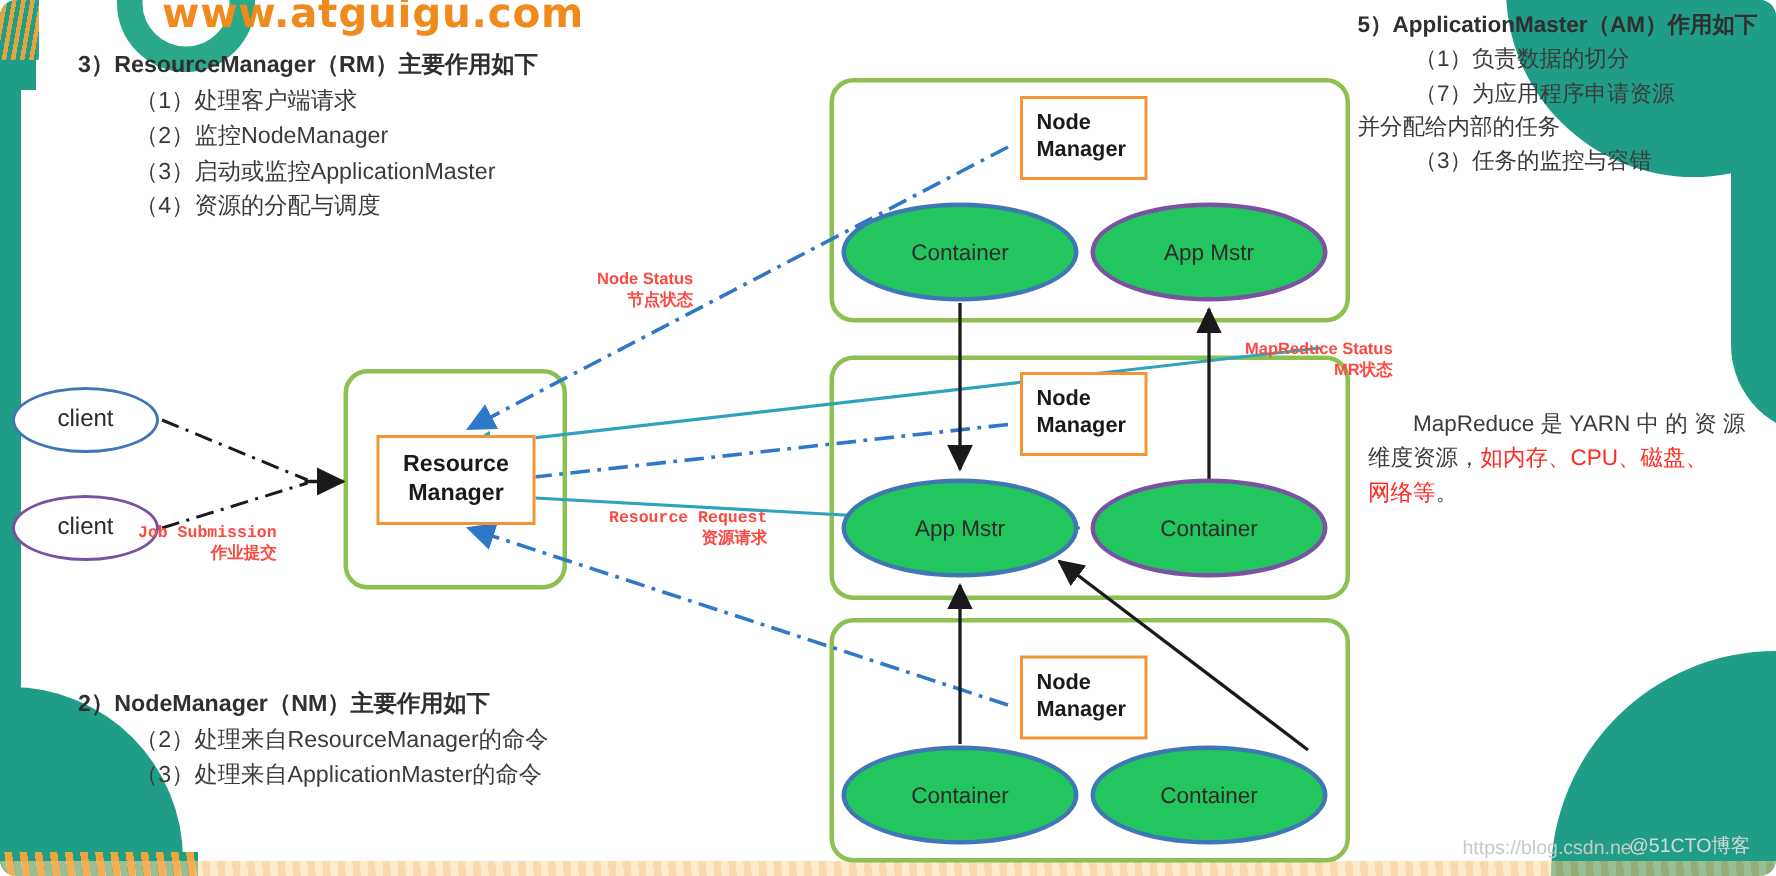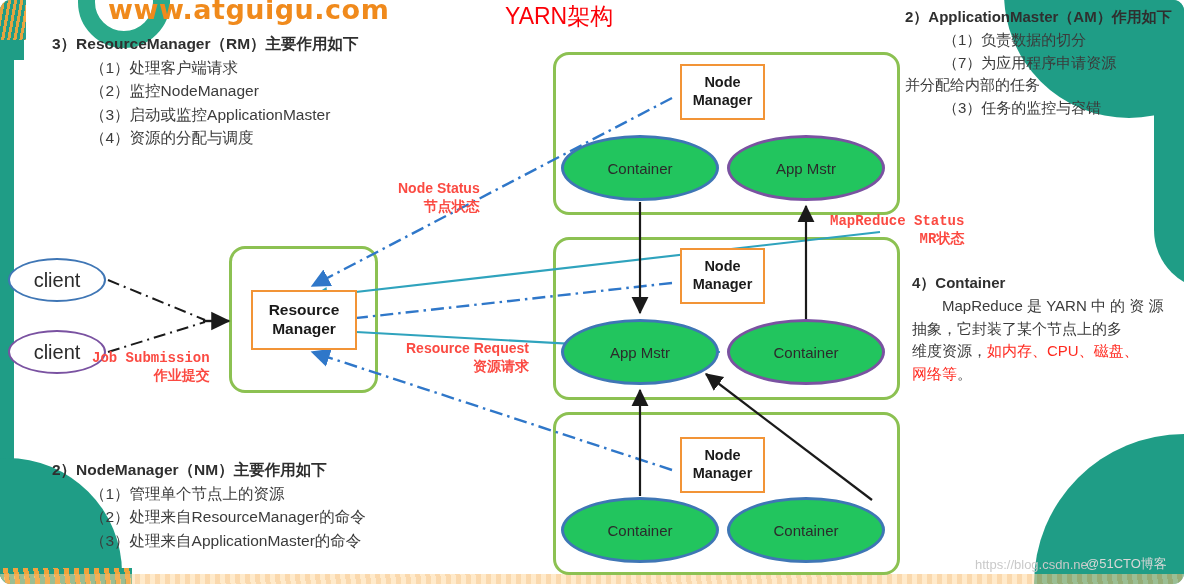--- a/index.html
+++ b/index.html
@@ -143,21 +143,21 @@
   #ng-middle { left: 553px; top: 237px; width: 347px; height: 163px; }
   #ng-bottom { left: 553px; top: 412px; width: 347px; height: 163px; }
 
   .nm-box {
     position: absolute;
     border: 2.5px solid #f29436;
     box-sizing: border-box;
     background: #ffffff;
     display: flex;
     flex-direction: column;
-    align-items: center;
+    align-items: flex-start;
     justify-content: center;
     padding: 3px 9px;
     font-weight: bold;
     font-size: 14.5px;
     color: #1a1a1a;
     line-height: 1.22;
     z-index: 6;
   }
   #nm-top    { left: 680px; top: 64px;  width: 85px; height: 56px; }
   #nm-middle { left: 680px; top: 248px; width: 85px; height: 56px; }
@@ -213,41 +213,41 @@
   }
 
   
   .client-el {
     position: absolute;
     width: 98px; height: 44px;
     border-radius: 50%;
     box-sizing: border-box;
     background: #ffffff;
     display: flex; align-items: center; justify-content: center;
-    font-size: 20px; color: #2b2b2b;
+    font-size: 16px; color: #2b2b2b;
     z-index: 5;
   }
   #client-1 { left: 8px; top: 258px; border: 2.5px solid #3f76b5; }
   #client-2 { left: 8px; top: 330px; border: 2.5px solid #7a52a1; }
 
   
   .annot {
     position: absolute;
     color: #fb4a42;
-    font-size: 14px;
+    font-size: 11px;
     font-weight: bold;
     text-align: center;
     line-height: 1.25;
     white-space: nowrap;
     z-index: 7;
   }
   #annot-job    { left: 92px;  top: 350px; font-family: Liberation Mono, monospace; }
   #annot-node   { left: 398px; top: 180px; }
-  #annot-res    { left: 406px; top: 340px; }
-  #annot-mr     { left: 830px; top: 213px; font-family: Liberation Mono, monospace; }
+  #annot-res    { left: 406px; top: 340px; font-family: Liberation Mono, monospace; }
+  #annot-mr     { left: 830px; top: 227px; }
   .annot .cn { font-weight: bold; text-align: right; }
 
   
   #wires { position: absolute; left: 0; top: 0; width: 1184px; height: 584px; z-index: 3; }
 
   
   .wm {
     position: absolute;
     font-size: 13px;
     color: #c9c9c9;
@@ -267,49 +267,45 @@
   <div class="corner-tl-ring"></div>
   <div class="corner-left-bar"></div>
   <div class="corner-bl"></div>
   <div class="corner-bl-stripe"></div>
   <div class="corner-tr"></div>
   <div class="corner-tr-2"></div>
   <div class="corner-br"></div>
   <div class="corner-br-stripe"></div>
 
   <div class="brand-url">www.atguigu.com</div>
-  <div class="slide-title">YARN架构</div>
 
   <div class="txt-block blk-rm">
     <div class="txt-line hd">3）ResourceManager（RM）主要作用如下</div>
     <div class="txt-line ind2">（1）处理客户端请求</div>
     <div class="txt-line ind2">（2）监控NodeManager</div>
     <div class="txt-line ind2">（3）启动或监控ApplicationMaster</div>
     <div class="txt-line ind2">（4）资源的分配与调度</div>
   </div>
 
   <div class="txt-block blk-nm">
     <div class="txt-line hd">2）NodeManager（NM）主要作用如下</div>
-    <div class="txt-line ind2">（1）管理单个节点上的资源</div>
     <div class="txt-line ind2">（2）处理来自ResourceManager的命令</div>
     <div class="txt-line ind2">（3）处理来自ApplicationMaster的命令</div>
   </div>
 
   <div class="txt-block blk-am">
-    <div class="txt-line hd">2）ApplicationMaster（AM）作用如下</div>
+    <div class="txt-line hd">5）ApplicationMaster（AM）作用如下</div>
     <div class="txt-line ind2">（1）负责数据的切分</div>
     <div class="txt-line ind2">（7）为应用程序申请资源</div>
     <div class="txt-line">并分配给内部的任务</div>
     <div class="txt-line ind2">（3）任务的监控与容错</div>
   </div>
 
   <div class="txt-block blk-cont">
-    <div class="txt-line hd">4）Container</div>
     <div class="txt-line ind1">MapReduce 是 YARN 中 的 资 源</div>
-    <div class="txt-line">抽象，它封装了某个节点上的多</div>
     <div class="txt-line"><span>维度资源，</span><span class="red">如内存、CPU、磁盘、</span></div>
     <div class="txt-line"><span class="red">网络等</span><span>。</span></div>
   </div>
 
   <svg id="wires" viewBox="0 0 1184 584">
     <defs>
       <marker id="ar-black" markerWidth="9" markerHeight="9" refX="7.4" refY="4.5" orient="auto">
         <path d="M0,0.6 L8,4.5 L0,8.4 z" fill="#1a1a1a"></path>
       </marker>
       <marker id="ar-blue" markerWidth="9" markerHeight="9" refX="7.4" refY="4.5" orient="auto">

